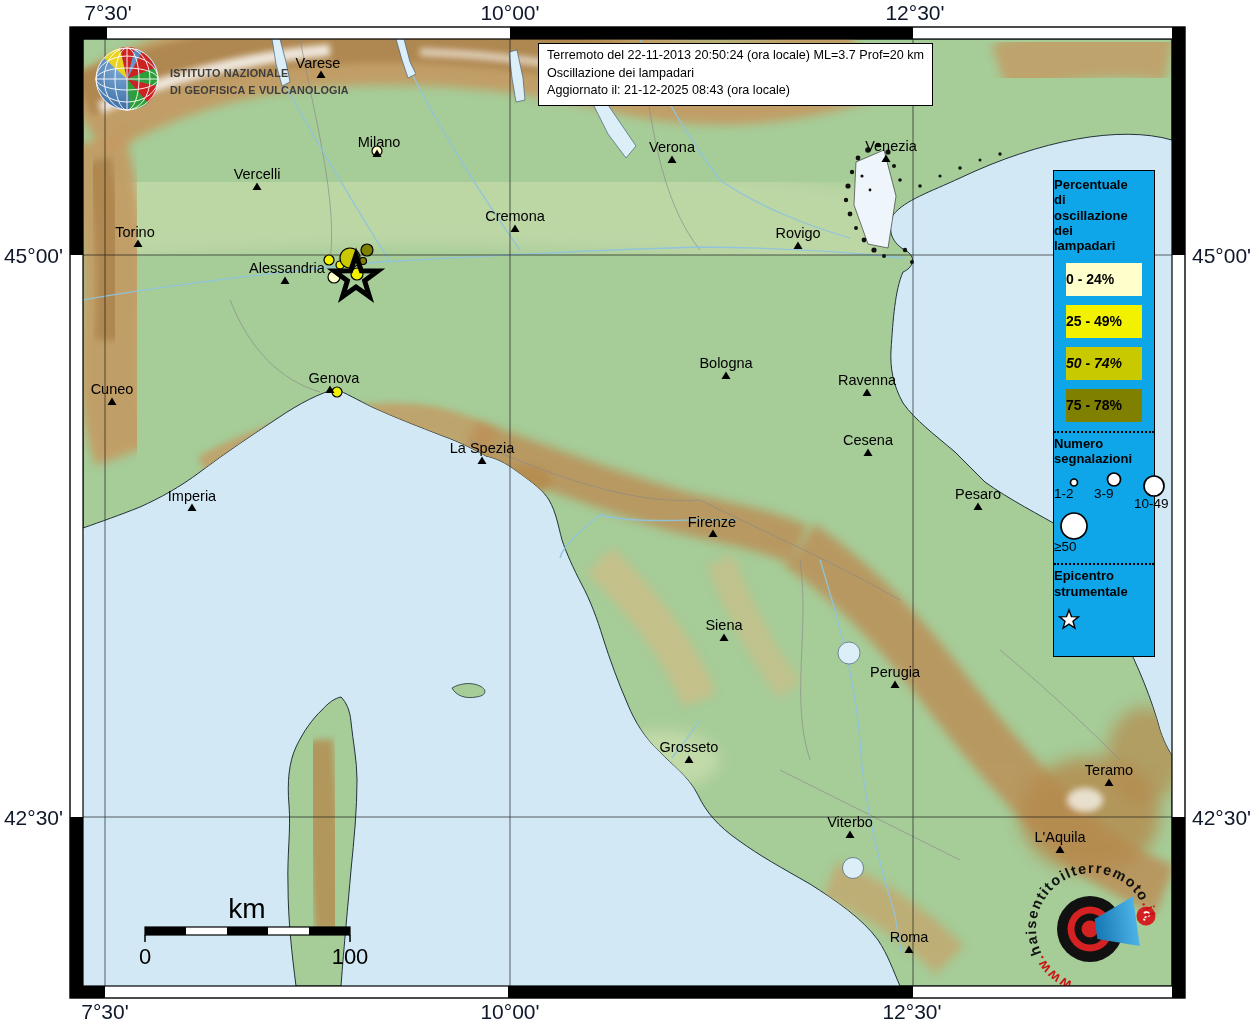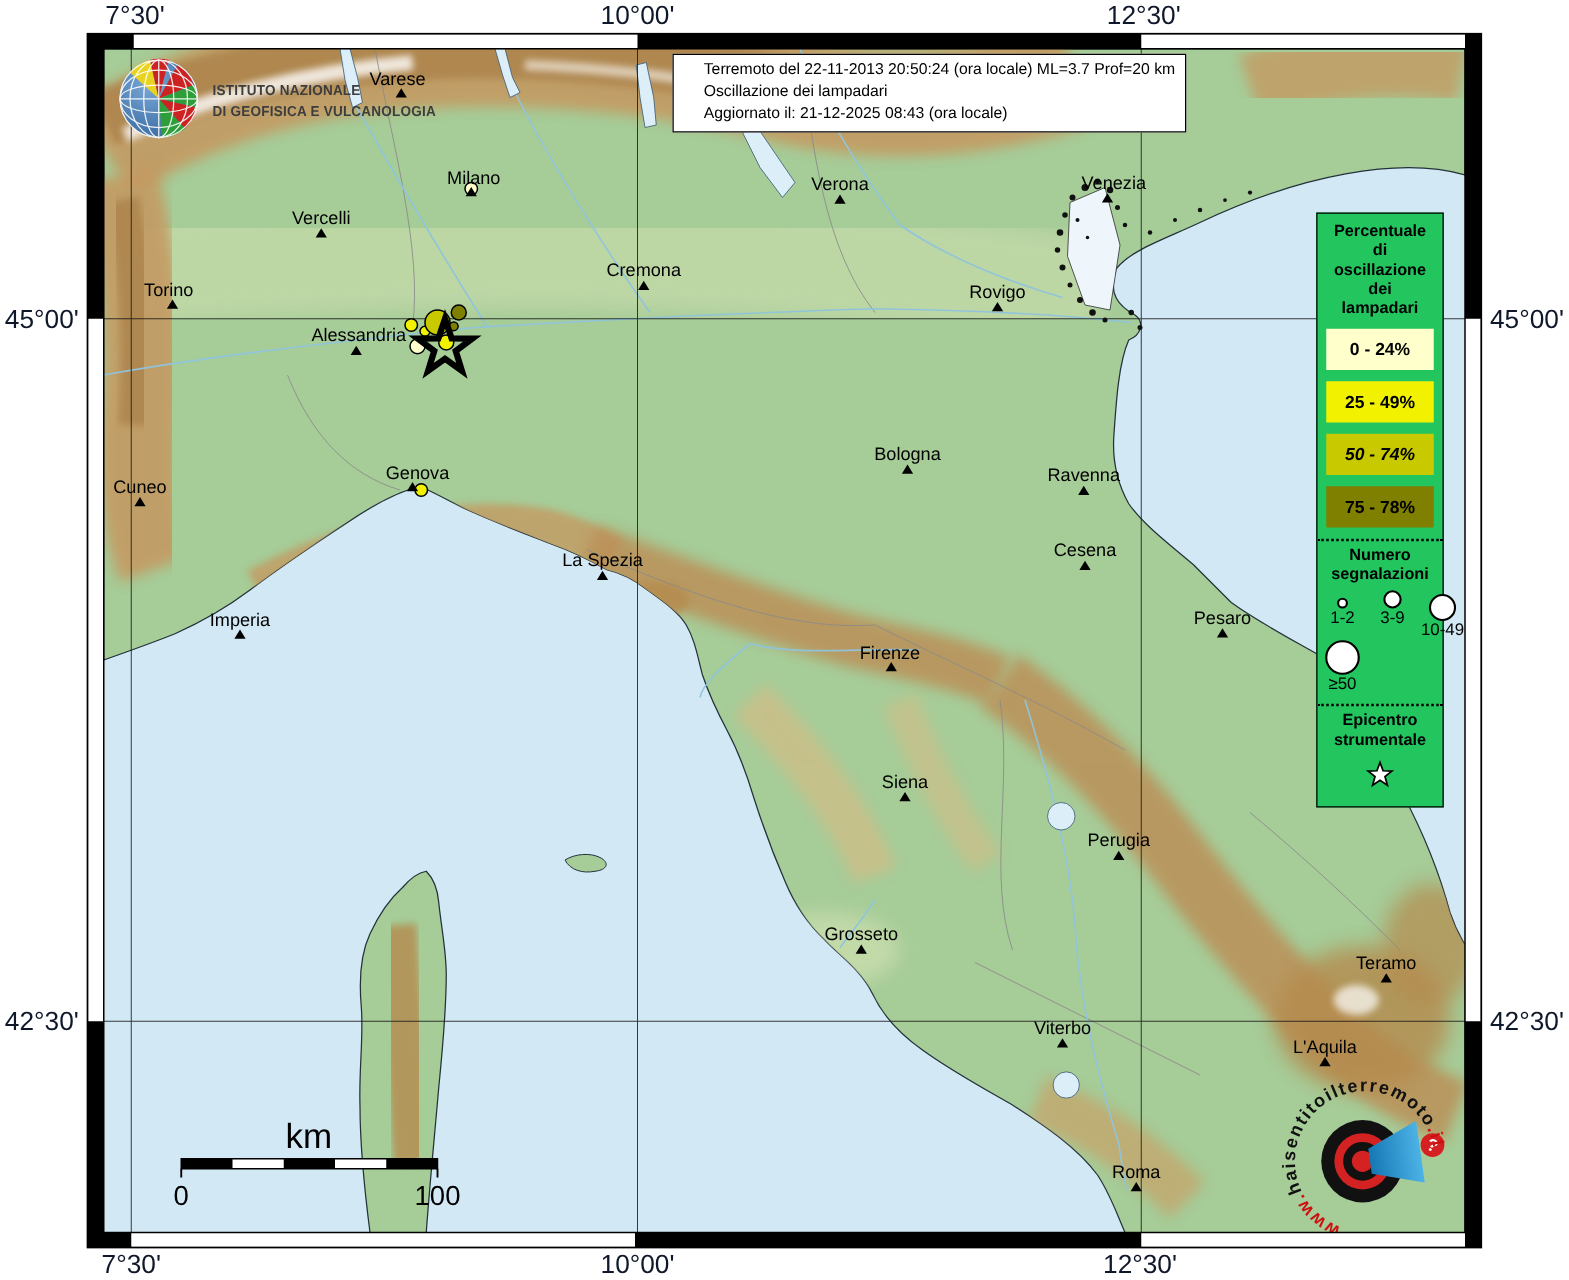--- a/index.html
+++ b/index.html
@@ -6,27 +6,27 @@
   .stage{position:relative;width:1255px;height:1024px;background:#ffffff;
          font-family:"Liberation Sans",sans-serif;overflow:hidden;}
   #map-svg{position:absolute;left:0;top:0;}
 
   
   .deg{position:absolute;font-size:21px;color:#0f172a;}
   .deg.center{width:110px;text-align:center;}
 
   
   .info-box{position:absolute;left:538px;top:43px;background:#fff;border:1px solid #000;
-            padding:3px 8px 5px 24px;font-size:12.6px;line-height:1.4;white-space:nowrap;z-index:5;}
+            padding:3px 8px 5px 8px;font-size:12.6px;line-height:1.4;white-space:nowrap;z-index:5;}
 
   
-  .legend{position:absolute;left:1053px;top:170px;width:100px;background:#22c55e;
-          border:1.6px solid #000;text-align:center;padding:4px 0 8px 0;z-index:5;}
+  .legend{position:absolute;left:1053px;top:170px;width:100px;background:#0ea5e9;
+          border:1.6px solid #000;text-align:left;padding:4px 0 20px 0;z-index:5;}
   .leg-title{font-weight:bold;font-size:13px;line-height:1.18;white-space:pre-line;margin:2px 0 0 0;}
-  .swatch{width:86px;height:33px;margin:9px auto 0 auto;font-weight:bold;font-size:14px;line-height:33px;color:#000;}
+  .swatch{width:76px;height:33px;margin:9px auto 0 auto;font-weight:bold;font-size:14px;line-height:33px;color:#000;}
   .leg-div{border-top:2px dotted #000;margin:9px 0 3px 0;height:0;}
   .sig-grid{display:grid;grid-template-columns:1fr 1fr 1fr;margin-top:2px;}
   .sig-cell svg{display:block;margin:0 auto;}
   .sig-label{font-size:13.5px;margin-top:-2px;}
   .leg-star{margin-top:7px;}
 
   
   .ingv-text{position:absolute;left:170px;top:65px;font-size:11.5px;font-weight:bold;color:#3d3d3d;
              line-height:1.45;letter-spacing:.2px;transform:scaleX(.94);transform-origin:left top;z-index:5;}
 

